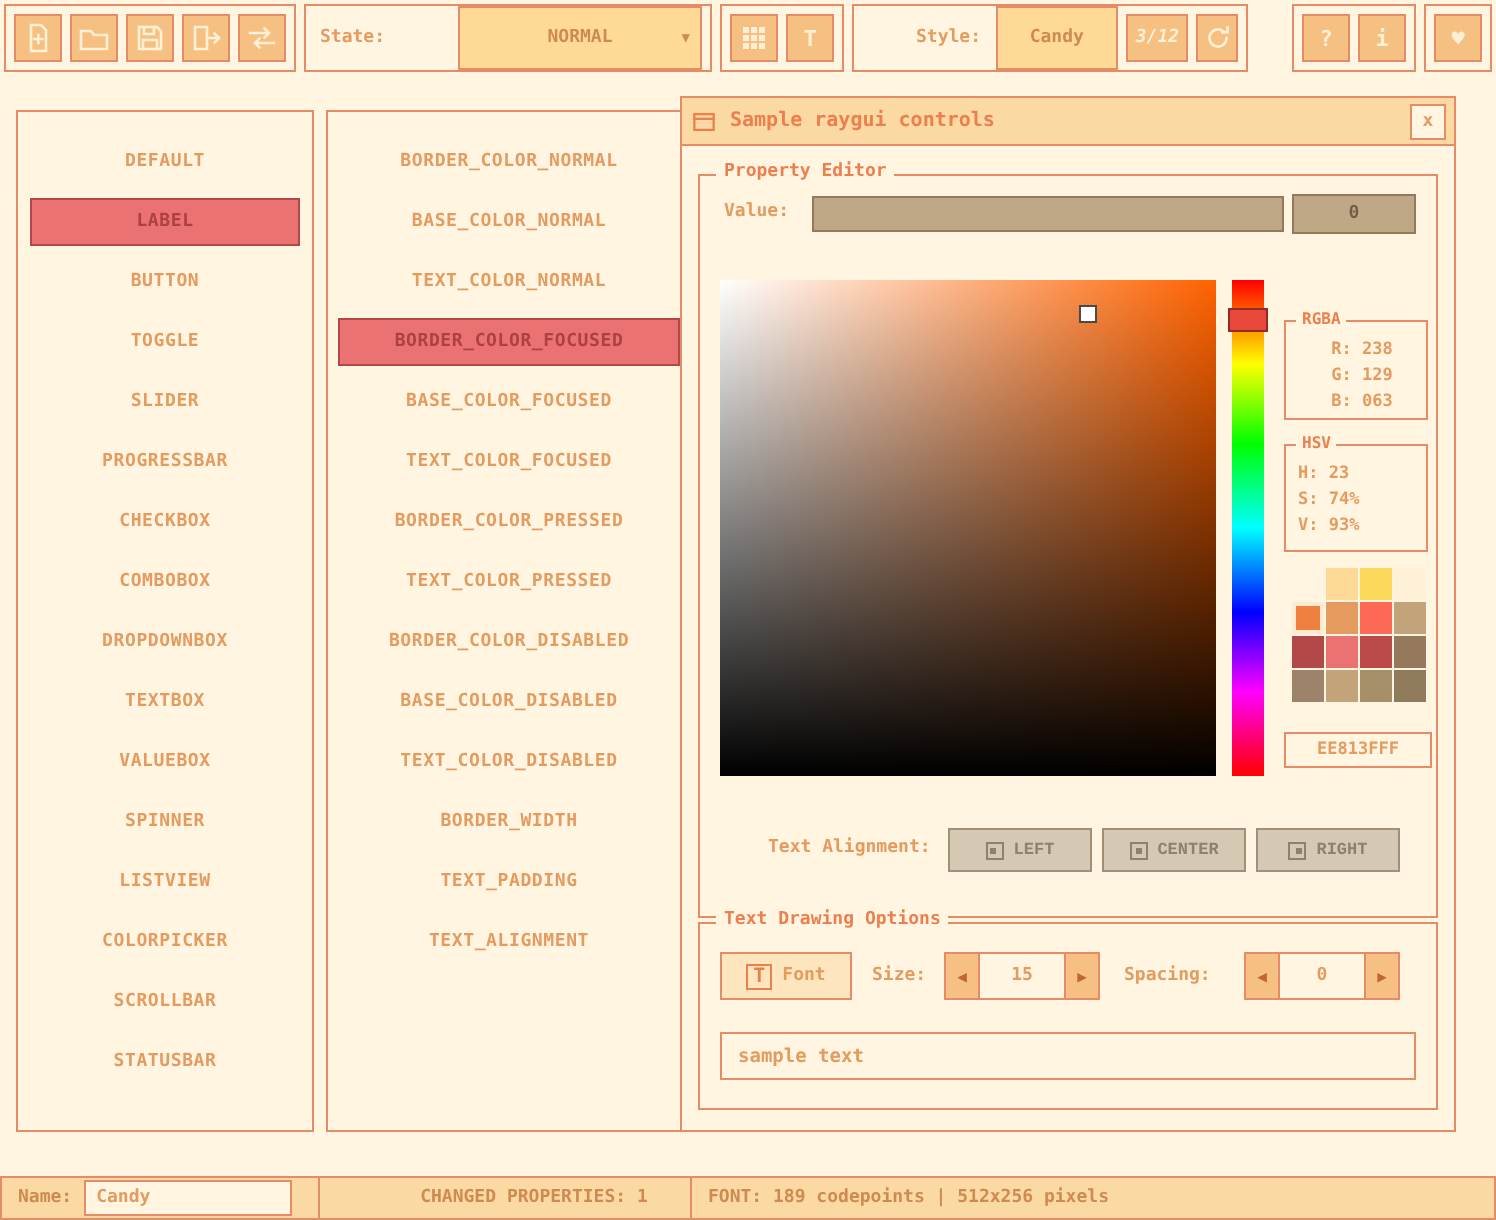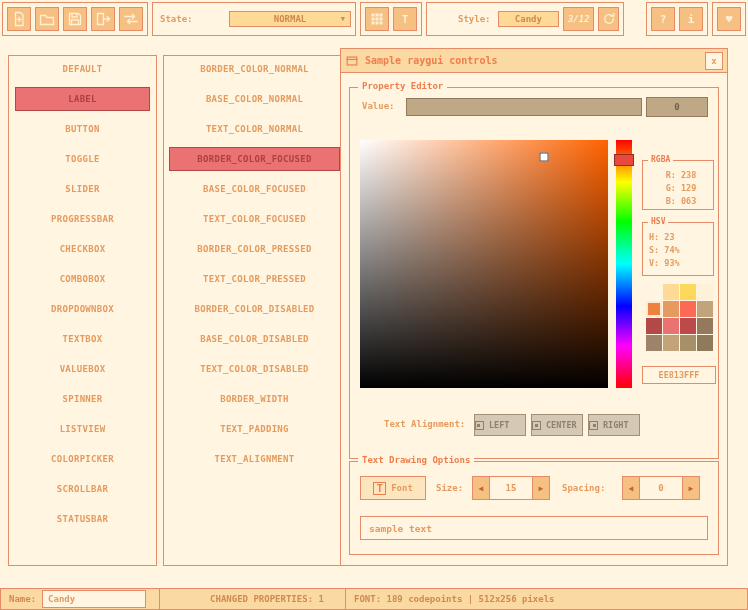--- a/index.html
+++ b/index.html
@@ -18,31 +18,31 @@
   }
   button { font: inherit; background: none; border: none; }
 
   
   #toolbar { position:absolute; left:2px; top:2px; width:744px; height:34px; display:flex; gap:4px; }
   .tgroup { height:34px; border:1px solid var(--c-border); display:flex; align-items:center; padding:0 4px; gap:4px; }
   .icon-btn { width:24px; height:24px; background:var(--c-base-dark); border:1px solid var(--c-border);
     color:var(--c-icon-glyph); display:flex; align-items:center; justify-content:center; font-size:11px; line-height:1; }
   .icon-btn svg { width:16px; height:16px; display:block; }
   .lbl { font-size:9px; color:var(--c-text); padding:0 3px; white-space:nowrap; }
-  .dropdown { height:16px; background:var(--c-base); border:1px solid var(--c-border); color:var(--c-text-dim);
+  .dropdown { height:32px; background:var(--c-base); border:1px solid var(--c-border); color:var(--c-text-dim);
     font-size:9px; display:flex; align-items:center; justify-content:center; position:relative; }
   .dd-arrow { position:absolute; right:5px; font-size:7px; color:var(--c-text-dim); }
   .counter-btn { width:36px; height:24px; background:var(--c-base-dark); border:1px solid var(--c-border);
     color:var(--c-icon-glyph); font-size:9px; display:flex; align-items:center; justify-content:center;font-style:italic; }
   .tb-spacer { flex:1; }
   #g-state { width:204px; } #g-state .dropdown { margin-left:auto; width:122px; }
   #g-style { width:198px;padding-left:28px; }
 
   
-  .list-panel { position:absolute; top:55px; height:511px; border:1px solid var(--c-border); padding-top:1px; }
+  .list-panel { position:absolute; top:55px; height:511px; border:1px solid var(--c-border); padding-top:13px; }
   #controls-list { left:8px; width:149px; }
   #props-list { left:163px; width:183px; }
   .list-item { height:24px; margin:0 auto 6px; line-height:22px; text-align:center; font-size:9px;
     color:var(--c-text); border:1px solid transparent; letter-spacing:0.3px; }
   #controls-list .list-item { width:135px; }
   #props-list .list-item { width:171px; }
   .list-item.selected { background:var(--c-selected-base); border-color:var(--c-selected-border); color:var(--c-selected-text); }
 
   
   #sample-window { position:absolute; left:340px; top:48px; width:388px; height:518px;
@@ -81,22 +81,22 @@
 
   #palette { position:absolute; left:296px; top:196px; width:68px; display:grid;
     grid-template-columns:repeat(4,16px); gap:1px; }
   .swatch { width:16px; height:16px; }
   .swatch.selected { box-shadow: inset 0 0 0 2px rgba(255,245,225,0.9); }
   #hex-box { position:absolute; left:292px; top:278px; width:74px; height:18px; border:1px solid var(--c-border);
     color:var(--c-text); font-size:8.5px; display:flex; align-items:center; justify-content:center; }
 
   #align-label { position:absolute; left:34px; top:331px; font-size:9px; color:var(--c-text); }
   #align-buttons { position:absolute; left:124px; top:326px; display:flex; gap:5px; }
-  .align-btn { width:52px; height:22px; background:var(--c-disabled-base); border:1px solid var(--c-disabled-border);
-    color:var(--c-disabled-text); font-size:8.5px; display:flex; align-items:center; gap:5px; }
+  .align-btn { width:72px; height:22px; background:var(--c-disabled-base); border:1px solid var(--c-disabled-border);
+    color:var(--c-disabled-text); font-size:8.5px; display:flex; align-items:center; justify-content:center; gap:5px;font-family:Liberation Mono, monospace; }
   .align-icon { width:9px; height:9px; border:1px solid var(--c-disabled-text); position:relative; flex:none; }
   .align-icon::after { content:''; position:absolute; top:2px; width:3px; height:3px; background:var(--c-disabled-text); }
   .align-icon.left::after { left:1px; } .align-icon.center::after { left:2px; } .align-icon.right::after { right:1px; }
 
   #text-options { left:8px; top:412px; width:370px; height:94px; }
   #font-btn { position:absolute; left:10px; top:14px; width:66px; height:24px; background:#fde6bd;
     border:1px solid var(--c-border); color:var(--c-text); font-size:9px;
     display:flex; align-items:center; justify-content:center; gap:5px; }
   .t-icon { width:13px; height:13px; border:1px solid var(--c-label); color:var(--c-label); font-size:10px;
     line-height:11px; text-align:center; flex:none; }

